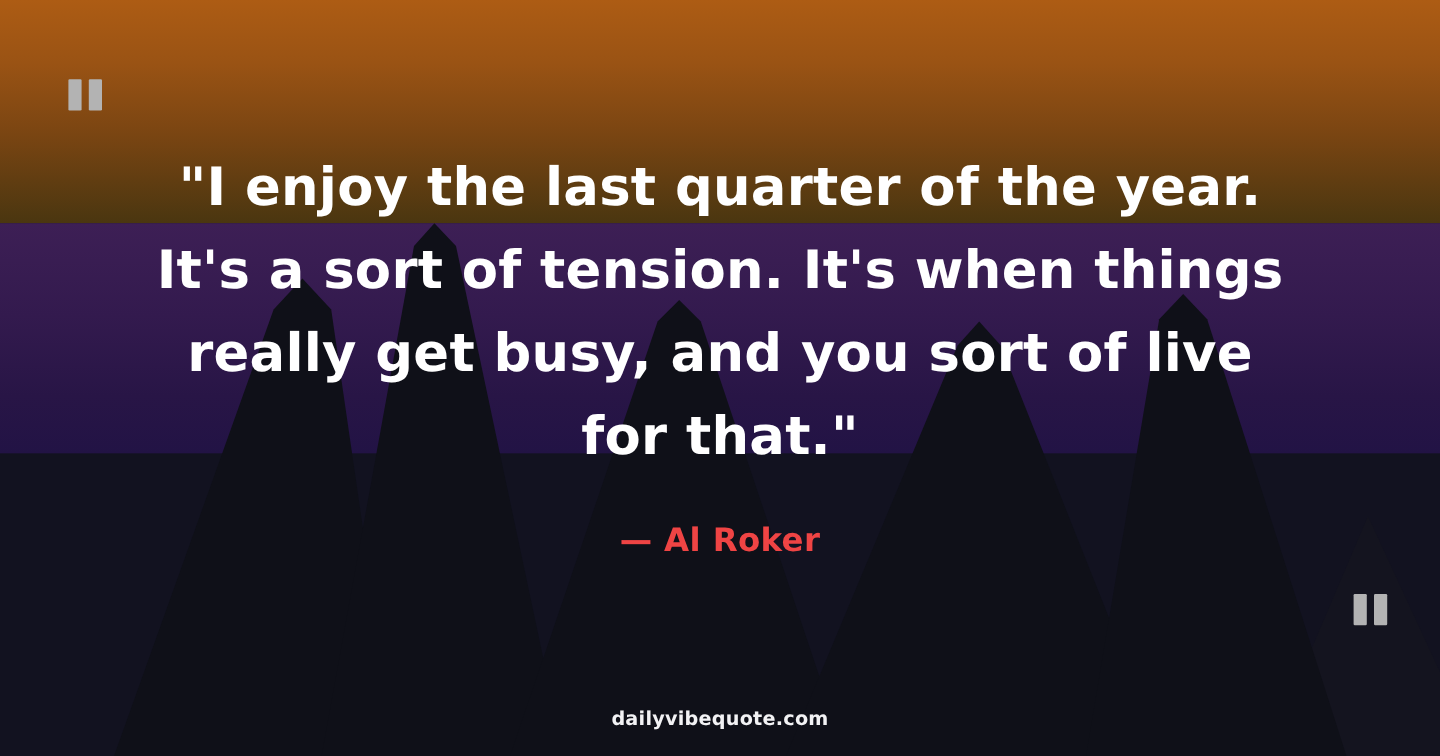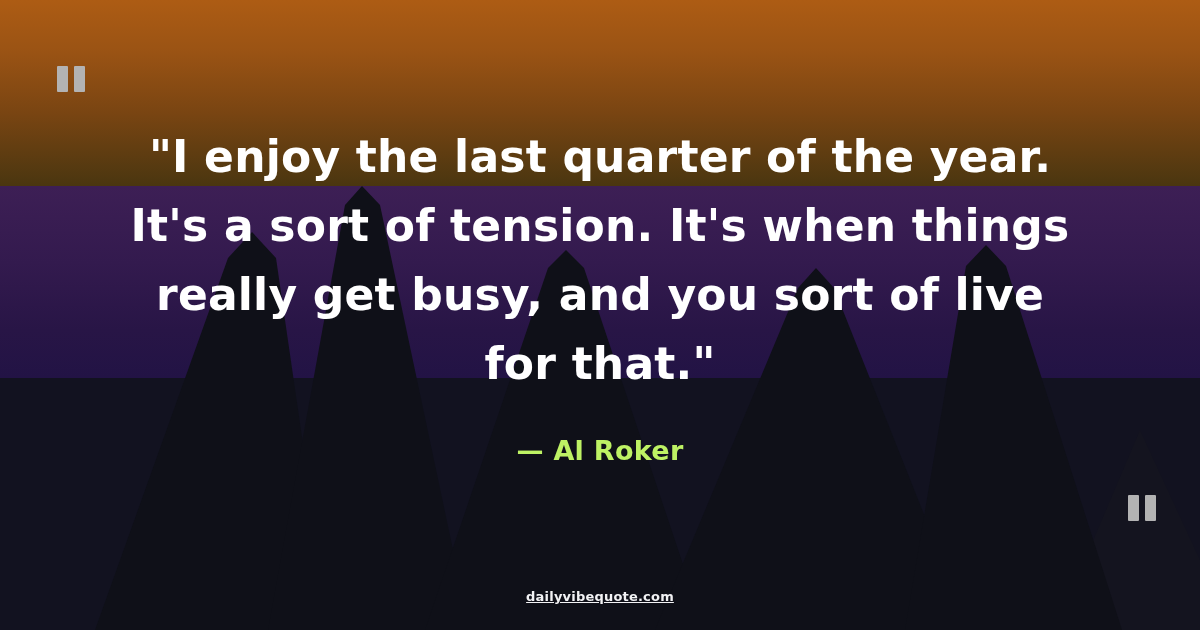--- a/index.html
+++ b/index.html
@@ -89,36 +89,35 @@
     line-height: 69px;
     letter-spacing: 0.2px;
     white-space: pre-line;
   }
   #attribution {
     position: absolute;
     left: 0;
     top: 435px;
     width: 1200px;
     text-align: center;
-    color: #bef264;
+    color: #ef4444;
     font-size: 27px;
     font-weight: bold;
     letter-spacing: 0.3px;
   }
   #site-footer {
     position: absolute;
     left: 0;
     top: 589px;
     width: 1200px;
     text-align: center;
     color: #f2f2f4;
-    font-size: 13px;
+    font-size: 16px;
     font-weight: bold;
     letter-spacing: 0.2px;
-    text-decoration: underline;
   }
 </style>
 </head>
 <body>
 
 <div id="card">
 
   <div class="band" id="band-sky"></div>
   <div class="band" id="band-dusk"></div>
   <div class="band" id="band-night"></div>

